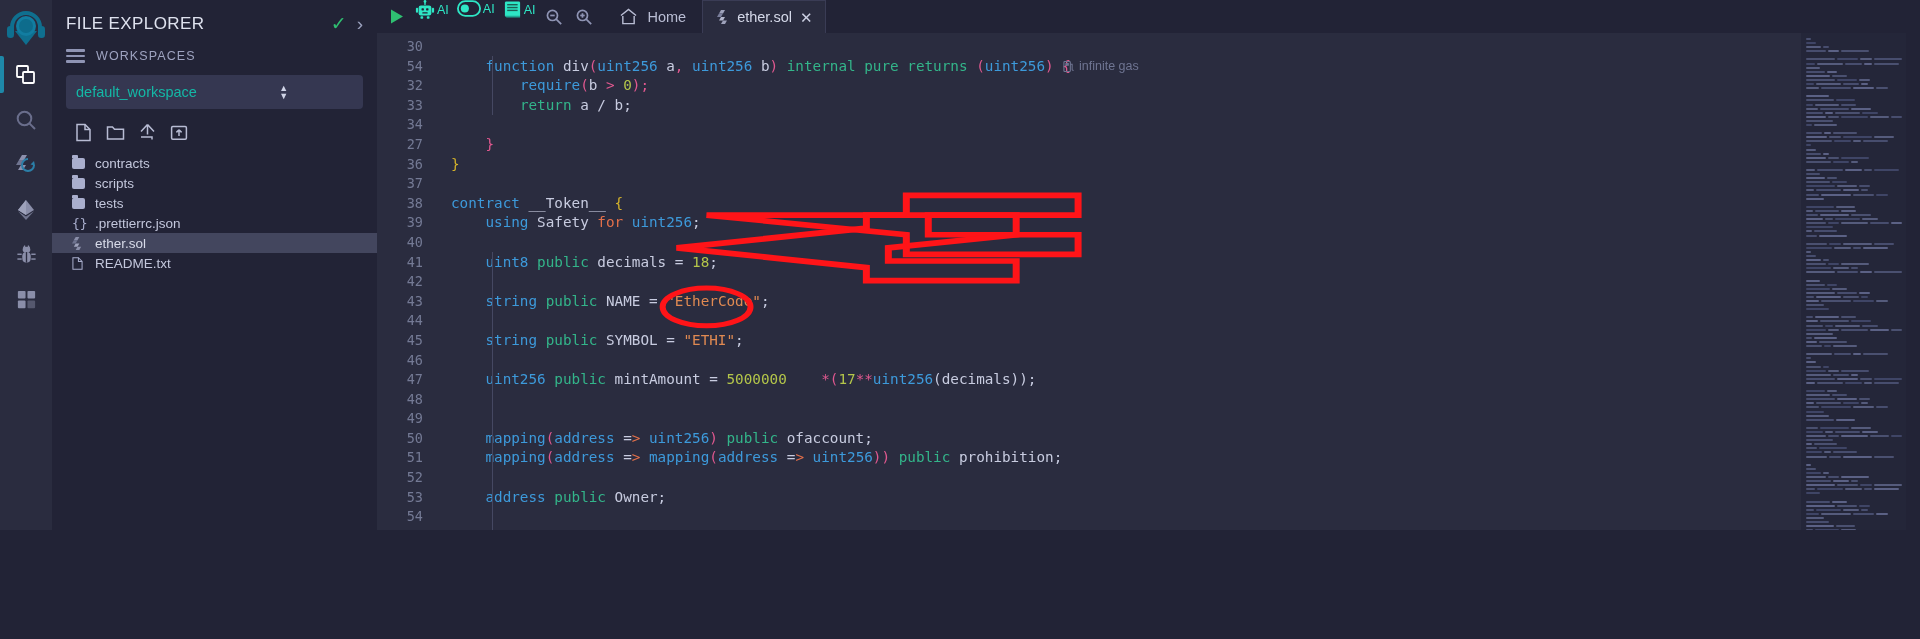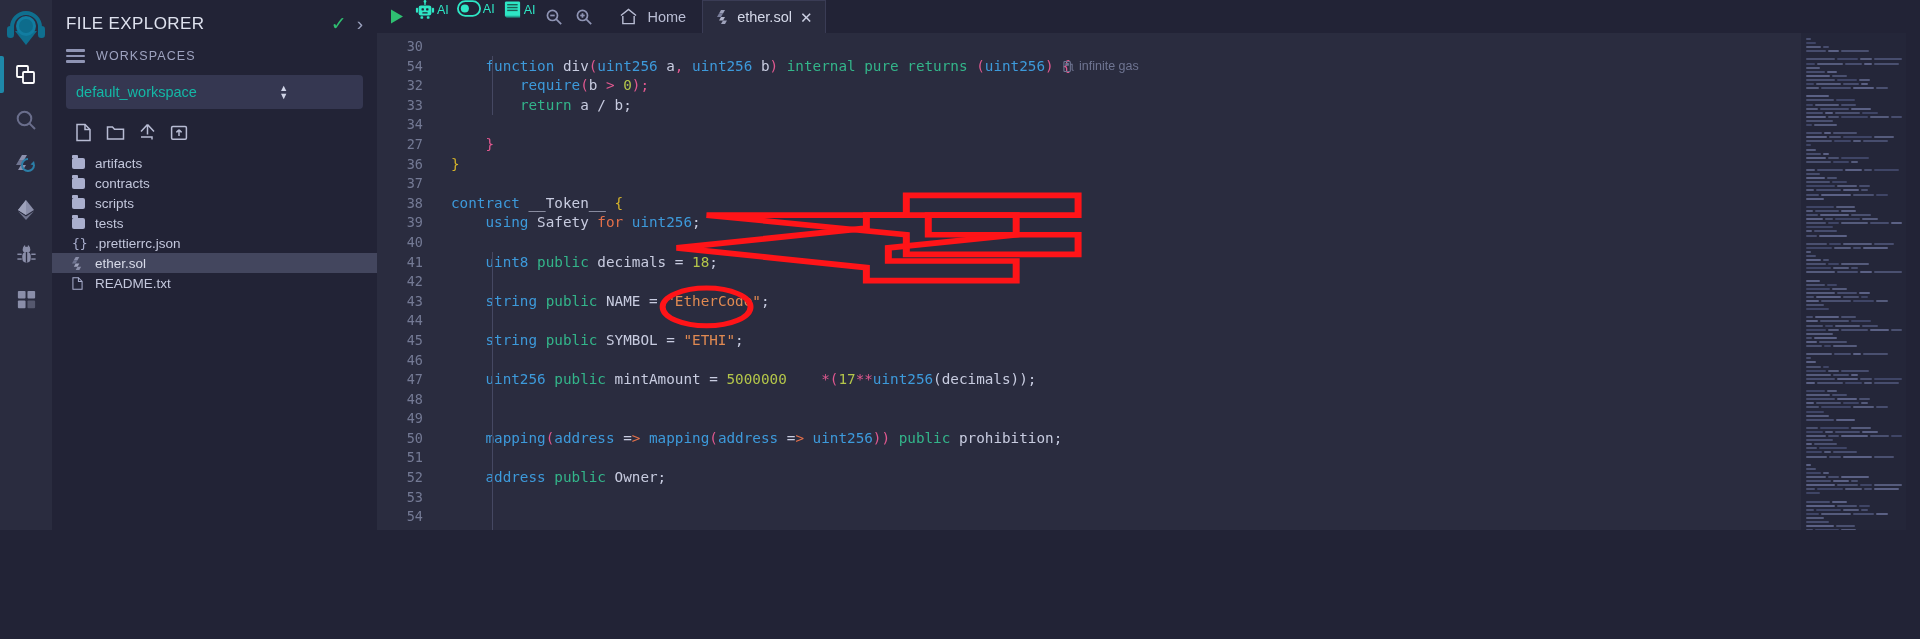--- a/index.html
+++ b/index.html
@@ -203,24 +203,20 @@
       </span>
       <span class="ti">
         <svg width="18" height="17" viewBox="0 0 18 17" fill="none" stroke="#b8bcd4" stroke-width="1.5">
           <rect x="1.6" y="2.5" width="14.8" height="12.8" rx="1.2"></rect>
           <path d="M9 12V5.8M9 5.8 6.4 8.4M9 5.8l2.6 2.6"></path>
         </svg>
       </span>
     </div>
 
     <div class="tree">
-      <div class="tree-item">
-        <span class="folder"></span>
-        <span class="nm">artifacts</span>
-      </div>
       <div class="tree-item">
         <span class="folder"></span>
         <span class="nm">contracts</span>
       </div>
       <div class="tree-item">
         <span class="folder"></span>
         <span class="nm">scripts</span>
       </div>
       <div class="tree-item">
         <span class="folder"></span>
@@ -387,20 +383,21 @@
             <div class="ln">&nbsp;</div>
             <div class="ln"><span class="op">    </span><span class="typ">uint8</span><span class="op"> </span><span class="k2">public</span><span class="id"> decimals = </span><span class="num">18</span><span class="id">;</span></div>
             <div class="ln">&nbsp;</div>
             <div class="ln"><span class="op">    </span><span class="typ">string</span><span class="op"> </span><span class="k2">public</span><span class="id"> NAME = </span><span class="str">"EtherCode"</span><span class="id">;</span></div>
             <div class="ln">&nbsp;</div>
             <div class="ln"><span class="op">    </span><span class="typ">string</span><span class="op"> </span><span class="k2">public</span><span class="id"> SYMBOL = </span><span class="str">"ETHI"</span><span class="id">;</span></div>
             <div class="ln">&nbsp;</div>
             <div class="ln"><span class="op">    </span><span class="typ">uint256</span><span class="op"> </span><span class="k2">public</span><span class="id"> mintAmount = </span><span class="num">5000000</span><span class="punct">    *(</span><span class="num">17</span><span class="punct">**</span><span class="typ">uint256</span><span class="id">(decimals));</span></div>
             <div class="ln">&nbsp;</div>
             <div class="ln">&nbsp;</div>
+            <div class="ln"><span class="op">    </span><span class="typ">mapping</span><span class="punct">(</span><span class="typ">address</span><span class="id"> =</span><span class="k3">&gt; </span><span class="typ">uint256</span><span class="punct">)</span><span class="op"> </span><span class="k2">public</span><span class="id"> ofaccount;</span></div>
             <div class="ln"><span class="op">    </span><span class="typ">mapping</span><span class="punct">(</span><span class="typ">address</span><span class="id"> =</span><span class="k3">&gt; </span><span class="typ">mapping</span><span class="punct">(</span><span class="typ">address</span><span class="id"> =</span><span class="k3">&gt; </span><span class="typ">uint256</span><span class="punct">))</span><span class="op"> </span><span class="k2">public</span><span class="id"> prohibition;</span></div>
             <div class="ln">&nbsp;</div>
             <div class="ln"><span class="op">    </span><span class="typ">address</span><span class="op"> </span><span class="k2">public</span><span class="id"> Owner;</span></div>
           </div>
       </div>
 
       <div class="minimap" id="minimap">
           <div style="display: flex; gap: 2px; margin-bottom: 2.1px;">
             <div class="mm-line" style="width: 5px; background: rgb(74, 80, 112); margin-bottom: 0px;"></div>
           </div>

